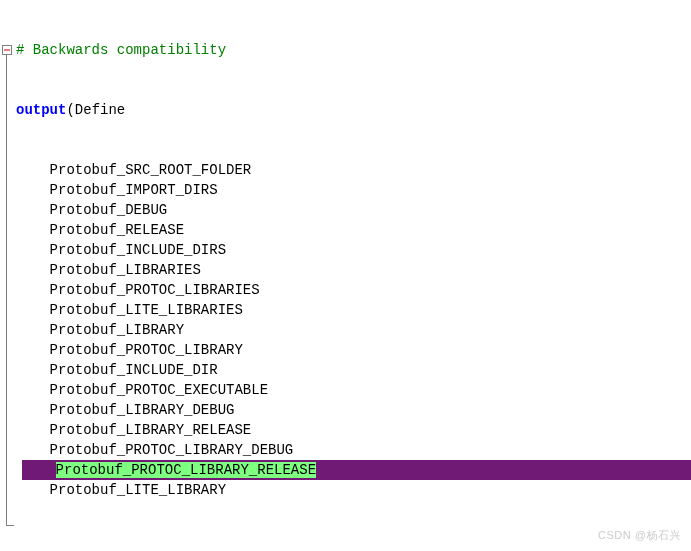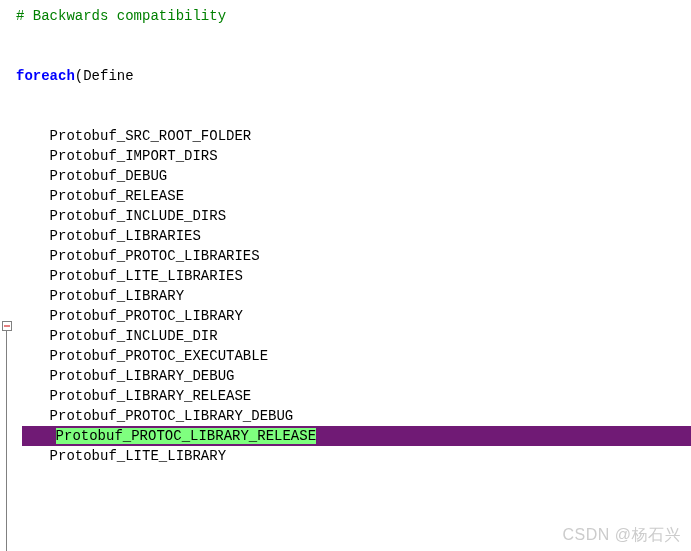--- a/index.html
+++ b/index.html
@@ -14,21 +14,20 @@
       font-family: "Courier New", Consolas, monospace;
       font-size: 14px;
       line-height: 20px;
       position: relative;
       overflow: hidden;
     }
     .editor {
       display: flex;
       width: 100%;
       height: 100%;
-      align-items: center;
     }
     .gutter {
       width: 14px;
       background: #ffffff;
       flex-shrink: 0;
       position: relative;
     }
     .fold-box {
       position: absolute;
       left: 2px;
@@ -84,36 +83,36 @@
     }
     .sel {
       background: #7fff7f;
     }
     .watermark {
       position: absolute;
       right: 10px;
       bottom: 6px;
       color: #cccccc;
       font-family: Arial, sans-serif;
-      font-size: 16px;
+      font-size: 11px;
       letter-spacing: 0.5px;
     }
   </style>
 </head>
 <body>
 
 <div class="editor">
   <div class="gutter">
     <div class="fold-box" style="top:45px;"></div>
     <div class="fold-line-v" style="top:55px; height:470px;"></div>
     <div class="fold-line-h" style="top:525px;"></div>
   </div>
   <div class="code">
     <span class="line"><span class="comment"># Backwards compatibility</span></span>
-    <span class="line"><span class="keyword">foreach</span><span class="plain">(Define</span></span>
+    <span class="line"><span class="keyword">output</span><span class="plain">(Define</span></span>
     <span class="line"><span class="plain">    </span><span class="plain">Protobuf_SRC_ROOT_FOLDER</span></span><span class="line"><span class="plain">    </span><span class="plain">Protobuf_IMPORT_DIRS</span></span><span class="line"><span class="plain">    </span><span class="plain">Protobuf_DEBUG</span></span><span class="line"><span class="plain">    </span><span class="plain">Protobuf_RELEASE</span></span><span class="line"><span class="plain">    </span><span class="plain">Protobuf_INCLUDE_DIRS</span></span><span class="line"><span class="plain">    </span><span class="plain">Protobuf_LIBRARIES</span></span><span class="line"><span class="plain">    </span><span class="plain">Protobuf_PROTOC_LIBRARIES</span></span><span class="line"><span class="plain">    </span><span class="plain">Protobuf_LITE_LIBRARIES</span></span><span class="line"><span class="plain">    </span><span class="plain">Protobuf_LIBRARY</span></span><span class="line"><span class="plain">    </span><span class="plain">Protobuf_PROTOC_LIBRARY</span></span><span class="line"><span class="plain">    </span><span class="plain">Protobuf_INCLUDE_DIR</span></span><span class="line"><span class="plain">    </span><span class="plain">Protobuf_PROTOC_EXECUTABLE</span></span><span class="line"><span class="plain">    </span><span class="plain">Protobuf_LIBRARY_DEBUG</span></span><span class="line"><span class="plain">    </span><span class="plain">Protobuf_LIBRARY_RELEASE</span></span><span class="line"><span class="plain">    </span><span class="plain">Protobuf_PROTOC_LIBRARY_DEBUG</span></span><span class="line highlighted-line"><span class="plain">    </span><span class="plain sel">Protobuf_PROTOC_LIBRARY_RELEASE</span></span><span class="line"><span class="plain">    </span><span class="plain">Protobuf_LITE_LIBRARY</span></span>
     
     
     
     
   </div>
 </div>
 
 <div class="watermark">CSDN @杨石兴</div>
 

